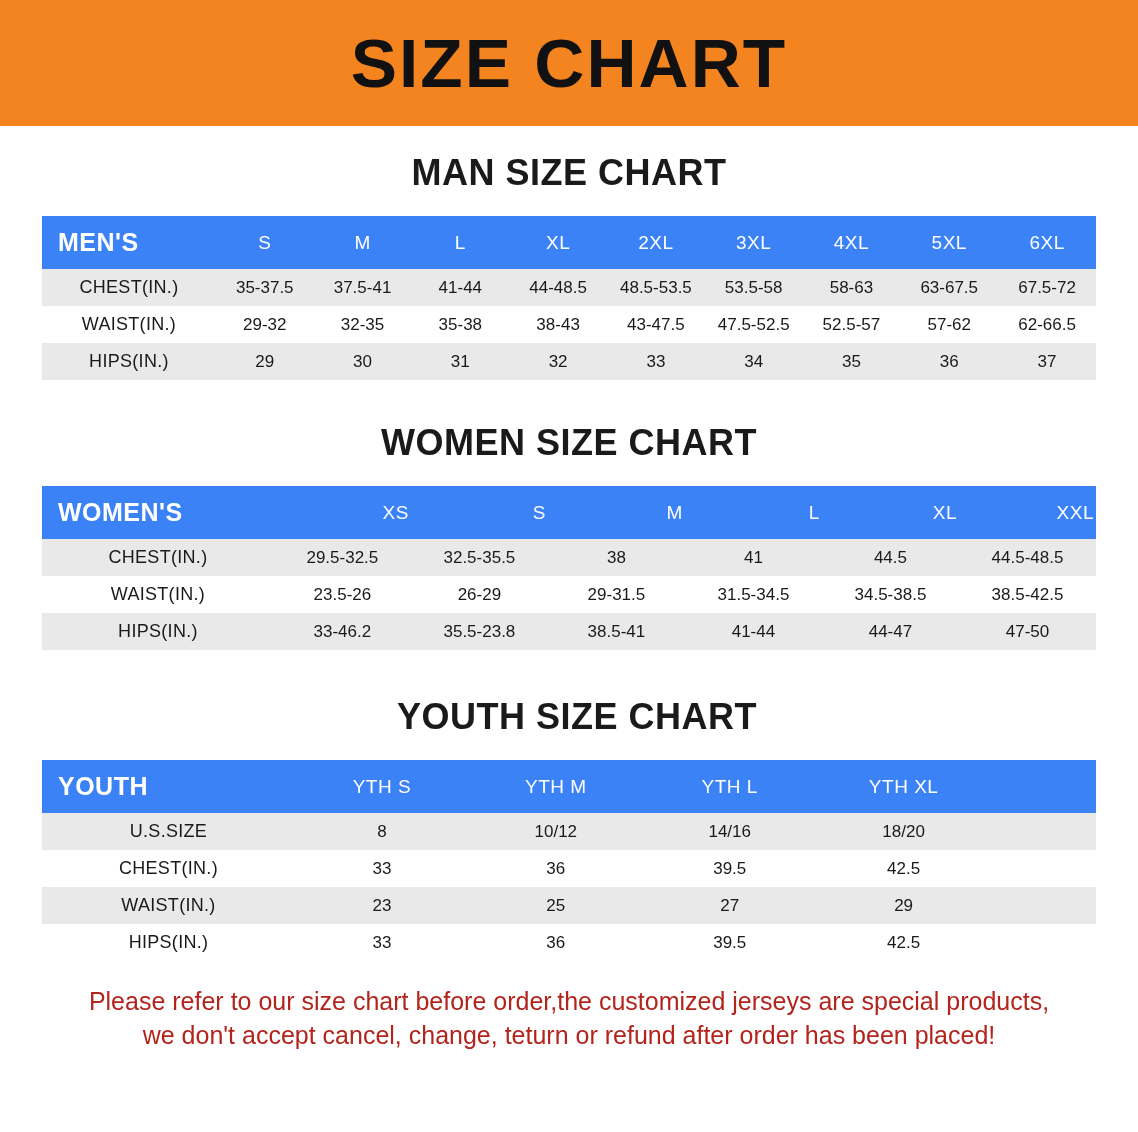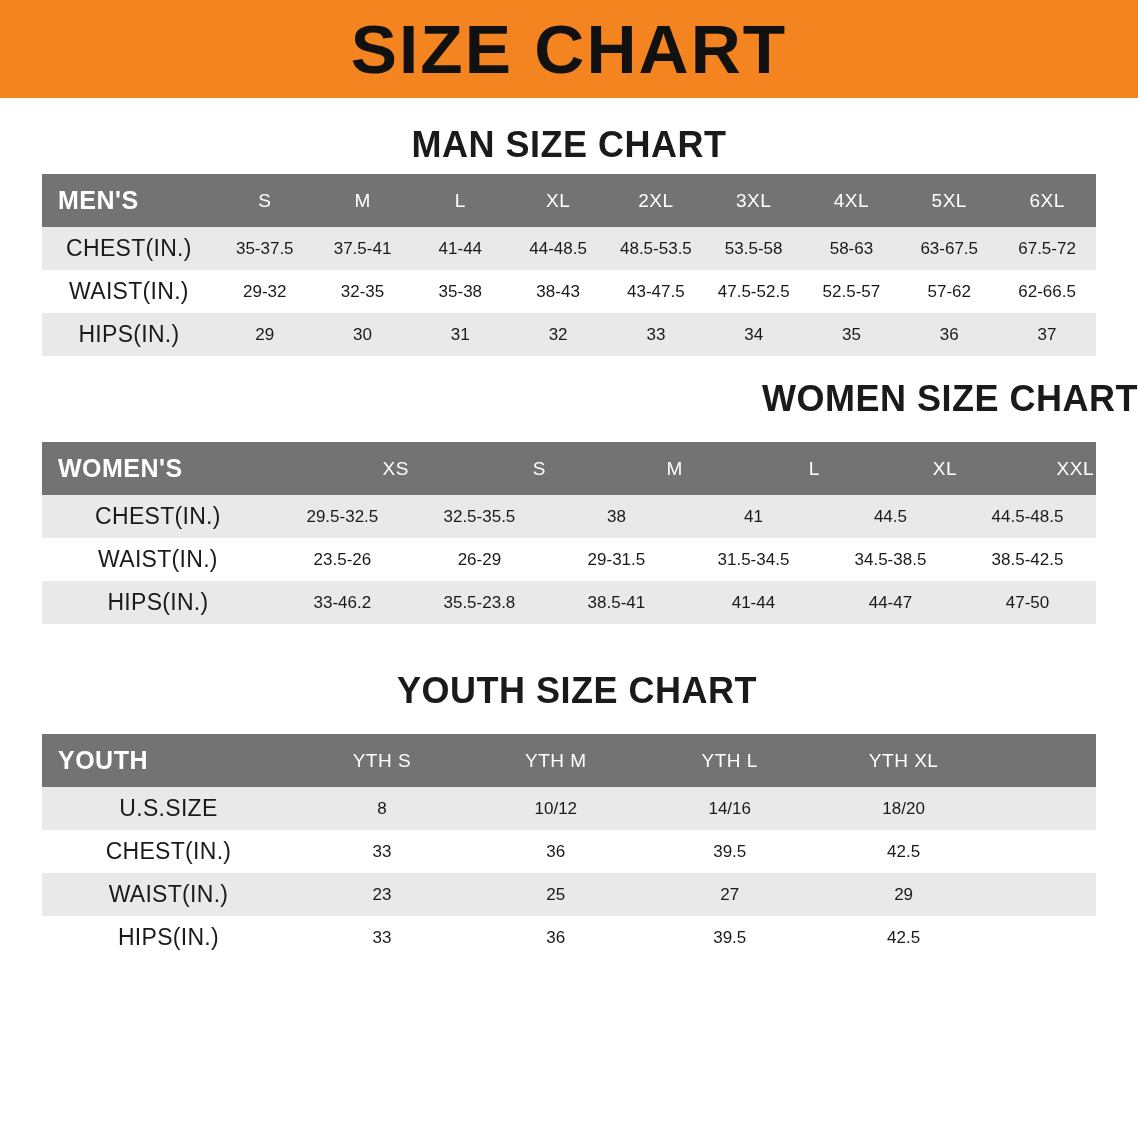--- a/index.html
+++ b/index.html
@@ -15,21 +15,21 @@
   }
   .page {
     width: 1138px;
     height: 1132px;
     position: relative;
     background: #fff;
     box-sizing: border-box;
   }
   
   .banner {
-    height: 98px;
+    height: 126px;
     background: #f4841f;
     display: flex;
     align-items: center;
     justify-content: center;
   }
   .banner-title {
     font-family: "Liberation Sans", sans-serif;
     font-weight: bold;
     font-size: 68px;
     letter-spacing: 2px;
@@ -39,43 +39,43 @@
   }
   
   .section-heading {
     text-align: center;
     font-family: "Liberation Sans", sans-serif;
     font-weight: bold;
     font-size: 36px;
     color: #1a1a1a;
     letter-spacing: 0.5px;
   }
-  .h-man   { margin-top: 26px; margin-bottom: 8px; }
-  .h-women { margin-top: 22px; margin-bottom: 22px; text-align: right; }
+  .h-man   { margin-top: 26px; margin-bottom: 22px; }
+  .h-women { margin-top: 42px; margin-bottom: 22px; }
   .h-youth { margin-top: 46px; margin-bottom: 22px; padding-left: 16px; }
 
   
   .tbl-wrap {
     margin: 0 42px;
   }
   table.size-table {
     width: 100%;
     border-collapse: collapse;
     table-layout: fixed;
   }
   table.size-table th,
   table.size-table td {
     text-align: center;
     font-family: "Liberation Sans", sans-serif;
     color: #1a1a1a;
     white-space: nowrap;
   }
   
   table.size-table thead tr {
-    background: #737373;
+    background: #3b82f6;
     border-radius: 22px;
   }
   table.size-table thead th {
     color: #ffffff;
     font-size: 19px;
     padding: 12px 2px;
     font-weight: normal;
     letter-spacing: 0.5px;
   }
   table.size-table thead th.rowlabel {
@@ -84,21 +84,21 @@
     font-weight: bold;
     font-size: 25px;
     letter-spacing: 0.5px;
   }
   
   table.size-table tbody td {
     font-size: 17px;
     padding: 8px 2px;
   }
   table.size-table tbody td.rowlabel {
-    font-size: 23px;
+    font-size: 18px;
     letter-spacing: 0.3px;
   }
   tr.band-light td { background: #e9e9e9; }
   tr.band-white td { background: #ffffff; }
 
   
   .men-table thead th { font-size: 18px; }
   .men-table tbody td { font-size: 15px; padding: 7px 1px; }
   .men-table thead th.rowlabel { font-size: 24px; }
   .men-table tbody td.rowlabel { font-size: 15px; }
@@ -291,14 +291,18 @@
           <td>33</td>
           <td>36</td>
           <td>39.5</td>
           <td>42.5</td>
           <td></td>
         </tr>
       </tbody>
     </table>
   </div>
 
+  <div class="note">
+    <div>Please refer to our size chart before order,the customized jerseys are special products,</div>
+    <div>we don't accept cancel, change, teturn or refund after order has been placed!</div>
+  </div>
 
 </div>
 
 </body></html>

